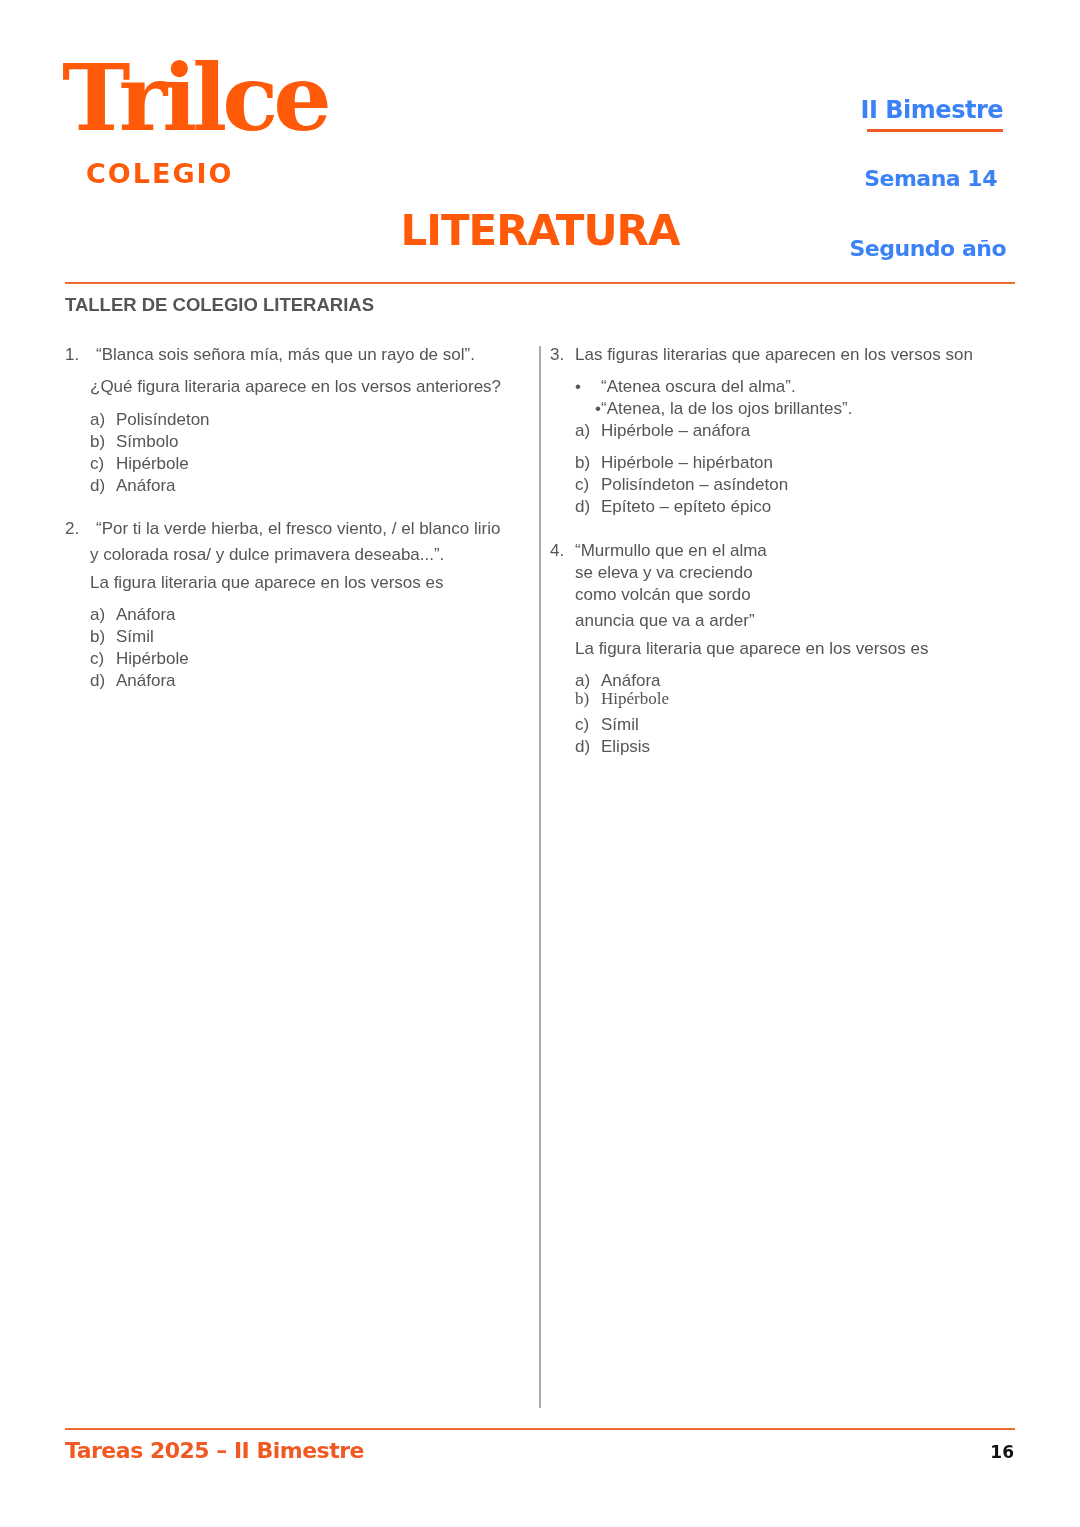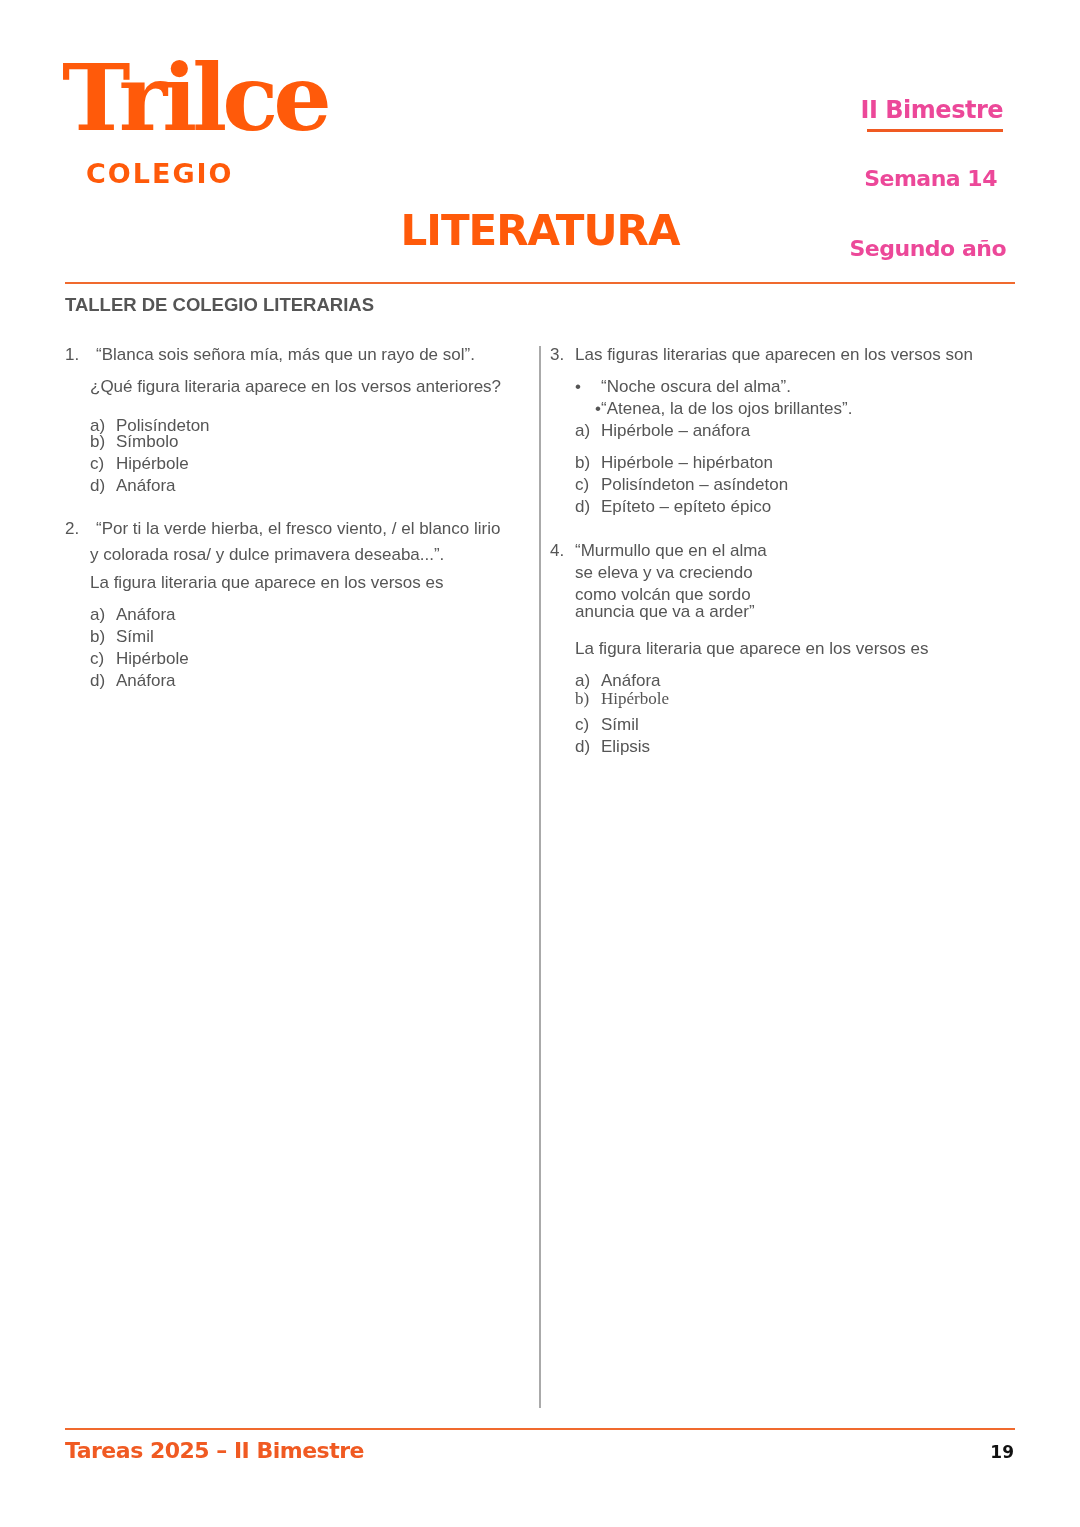--- a/index.html
+++ b/index.html
@@ -6,21 +6,21 @@
   body { width:1080px; height:1527px; position:relative; overflow:hidden;
          font-family:"Liberation Sans", sans-serif; color:#555555; }
   .abs { position:absolute; }
   .logo-main { left:62px; top:52px; font-family:"DejaVu Serif", serif; font-weight:bold;
                font-size:92px; color:#ff5a0a; letter-spacing:-5px; line-height:1; }
   .logo-sub { left:86px; top:158px; font-family:"DejaVu Sans", sans-serif; font-weight:bold;
               font-size:27px; color:#ff5a0a; letter-spacing:2px; }
   .subject { left:0; width:1080px; top:206px; text-align:center; font-family:"DejaVu Sans", sans-serif;
              font-weight:bold; font-size:42px; color:#ff5a0a; letter-spacing:-1px; }
   .meta { right:76px; text-align:right; font-family:"DejaVu Sans", sans-serif; font-weight:bold;
-          color:#ec4899; font-size:22px; letter-spacing:-0.5px; }
+          color:#3b82f6; font-size:22px; letter-spacing:-0.5px; }
   .bim { top:96px; right:77px; font-size:24px; }
   .bim-line { top:129px; left:867px; width:136px; height:3px; background:#f05a22; }
   .sem { top:166px; right:83px; }
   .year { top:236px; right:74px; }
   .hr { left:65px; width:950px; height:2px; background:#f06a2e; }
   .section-title { left:65px; top:294px; font-weight:bold; font-size:18.5px; color:#555555; }
   .vdiv { left:539px; top:346px; width:2px; height:1062px; background:#aaaaaa; }
   .col { font-size:17px; color:#555555; line-height:22px; }
   .q { position:absolute; }
   .qnum { position:absolute; left:0; }
@@ -49,21 +49,21 @@
 <div class="abs section-title">TALLER DE COLEGIO LITERARIAS</div>
 
 <div class="abs vdiv"></div>
 
 <div class="abs col" style="left:65px; top:344px; width:465px; height:360px;">
 
   <div class="q" style="top:0; left:0; width:465px;">
     <span class="qnum" style="top:0;">1.</span>
     <span class="qtext" style="top:0;">“Blanca sois señora mía, más que un rayo de sol”.</span>
     <span class="qtext" style="top:32px; left:25px;">¿Qué figura literaria aparece en los versos anteriores?</span>
-    <div class="opt" style="top:65px;margin-top:6px;"><span class="l">a)</span><span>Polisíndeton</span></div>
+    <div class="opt" style="top:65px;"><span class="l">a)</span><span>Polisíndeton</span></div>
     <div class="opt" style="top:87px;"><span class="l">b)</span><span>Símbolo</span></div>
     <div class="opt" style="top:109px;"><span class="l">c)</span><span>Hipérbole</span></div>
     <div class="opt" style="top:131px;"><span class="l">d)</span><span>Anáfora</span></div>
   </div>
 
   <div class="q" style="top:174px; left:0; width:465px;">
     <span class="qnum" style="top:0;">2.</span>
     <span class="qtext" style="top:0;">“Por ti la verde hierba, el fresco viento, / el blanco lirio</span>
     <span class="qtext" style="top:26px; left:25px;">y colorada rosa/ y dulce primavera deseaba...”.</span>
     <span class="qtext" style="top:54px; left:25px;">La figura literaria que aparece en los versos es</span>
@@ -72,37 +72,37 @@
     <div class="opt" style="top:130px;"><span class="l">c)</span><span>Hipérbole</span></div>
     <div class="opt" style="top:152px;"><span class="l">d)</span><span>Anáfora</span></div>
   </div>
 </div>
 
 <div class="abs col" style="left:550px; top:344px; width:465px; height:420px;">
 
   <div class="q" style="top:0; left:0; width:465px;">
     <span class="qnum" style="top:0;">3.</span>
     <span class="qtext" style="top:0; left:25px;">Las figuras literarias que aparecen en los versos son</span>
-    <div class="bul" style="top:32px;"><span class="dot">•</span><span>“Noche oscura del alma”.</span></div>
+    <div class="bul" style="top:32px;"><span class="dot">•</span><span>“Atenea oscura del alma”.</span></div>
     <div class="bul" style="top:54px;text-align:right;"><span class="dot">•</span><span>“Atenea, la de los ojos brillantes”.</span></div>
     <div class="opt" style="top:76px;"><span class="l">a)</span><span>Hipérbole – anáfora</span></div>
     <div class="opt" style="top:108px;"><span class="l">b)</span><span>Hipérbole – hipérbaton</span></div>
     <div class="opt" style="top:130px;"><span class="l">c)</span><span>Polisíndeton – asíndeton</span></div>
     <div class="opt" style="top:152px;"><span class="l">d)</span><span>Epíteto – epíteto épico</span></div>
   </div>
 
   <div class="q" style="top:196px; left:0; width:465px;">
     <span class="qnum" style="top:0;">4.</span>
     <span class="qtext" style="top:0; left:25px;">“Murmullo que en el alma</span>
     <span class="qtext" style="top:22px; left:25px;">se eleva y va creciendo</span>
     <span class="qtext" style="top:44px; left:25px;">como volcán que sordo</span>
-    <span class="qtext" style="top:61px; left:25px;">anuncia que va a arder”</span>
+    <span class="qtext" style="top:70px; left:25px;">anuncia que va a arder”</span>
     <span class="qtext" style="top:98px; left:25px;">La figura literaria que aparece en los versos es</span>
     <div class="opt" style="top:130px;"><span class="l">a)</span><span>Anáfora</span></div>
     <div class="opt" style="top:148px;font-family:Liberation Serif, serif;"><span class="l">b)</span><span>Hipérbole</span></div>
     <div class="opt" style="top:174px;"><span class="l">c)</span><span>Símil</span></div>
     <div class="opt" style="top:196px;"><span class="l">d)</span><span>Elipsis</span></div>
   </div>
 </div>
 
 <div class="abs hr" style="top:1428px;"></div>
 <div class="abs footer-left">Tareas 2025 – II Bimestre</div>
-<div class="abs footer-right">19</div>
+<div class="abs footer-right">16</div>
 
 </body></html>

